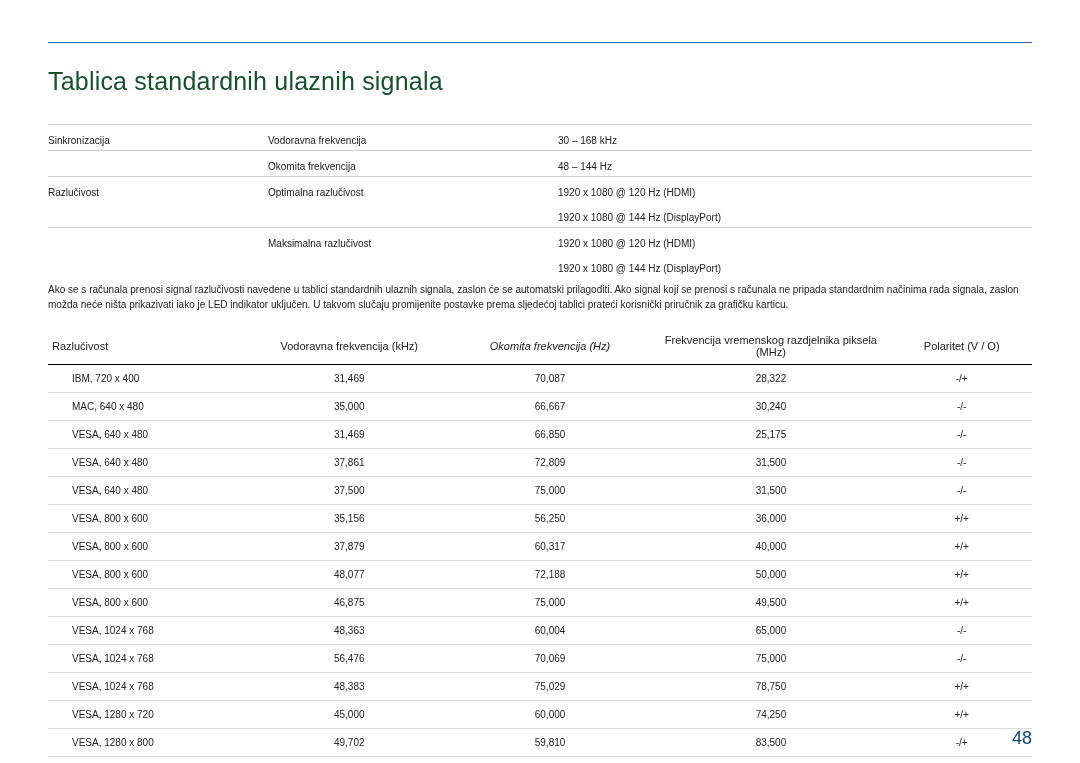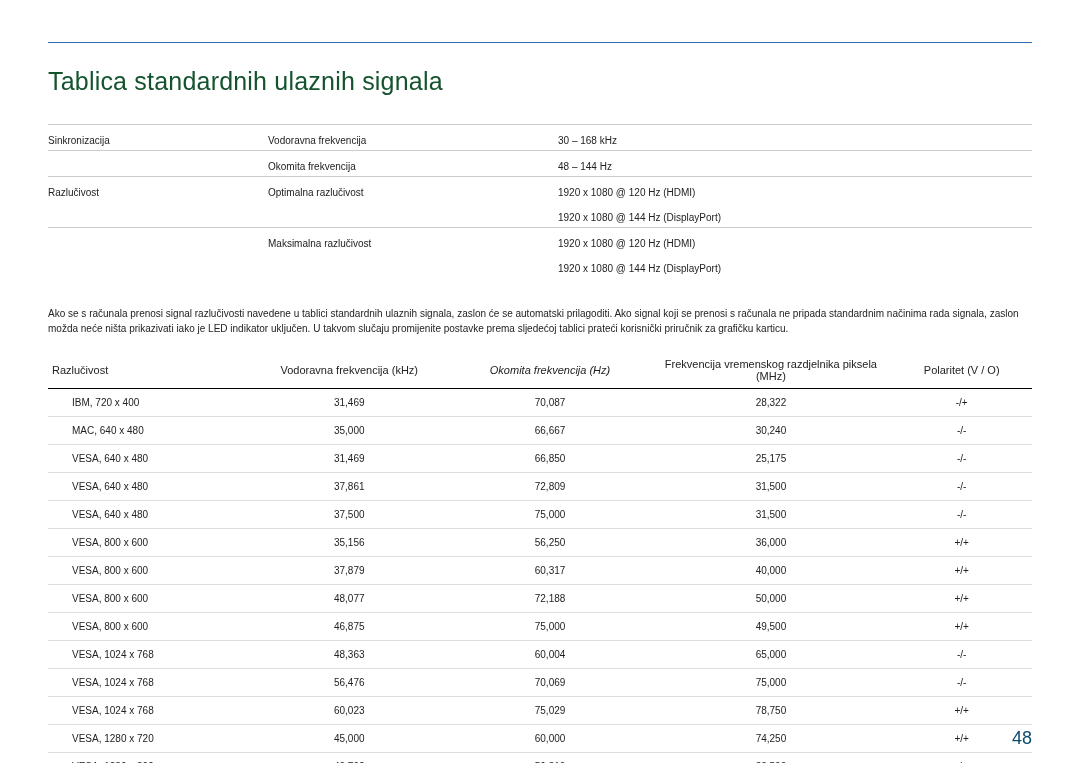--- a/index.html
+++ b/index.html
@@ -32,21 +32,21 @@
     font-size: 10px;
     color: #222;
   }
   .specs tr { border-top: 1px solid #ccc; }
   .specs tr:first-child { border-top: 1px solid #ccc; }
   .specs tr.nob { border-top: none; }
   .specs .c1 { width: 220px; }
   .specs .c2 { width: 290px; }
   .specs .c3 { }
   .desc {
-    margin: 28px 0 16px 0;
+    margin: 4px 0 16px 0;
     font-size: 10px;
     line-height: 1.5;
     color: #222;
   }
   .data th {
     font-weight: 400;
     font-size: 11px;
     text-align: center;
     padding: 6px 4px 6px 4px;
     border-bottom: 1px solid #000;
@@ -201,21 +201,21 @@
       </tr>
       <tr>
         <td>VESA, 1024 x 768</td>
         <td>56,476</td>
         <td>70,069</td>
         <td>75,000</td>
         <td>-/-</td>
       </tr>
       <tr>
         <td>VESA, 1024 x 768</td>
-        <td>60,023</td>
+        <td>48,383</td>
         <td>75,029</td>
         <td>78,750</td>
         <td>+/+</td>
       </tr>
       <tr>
         <td>VESA, 1280 x 720</td>
         <td>45,000</td>
         <td>60,000</td>
         <td>74,250</td>
         <td>+/+</td>

